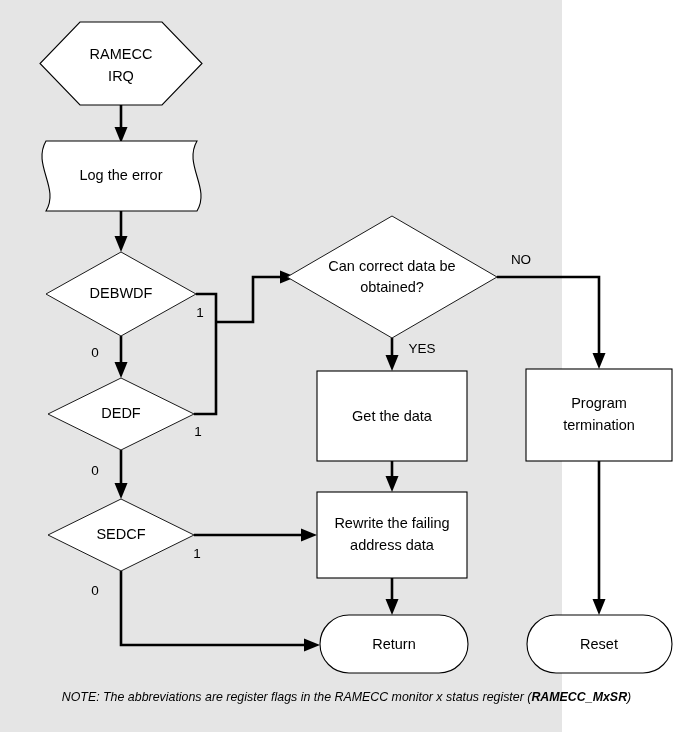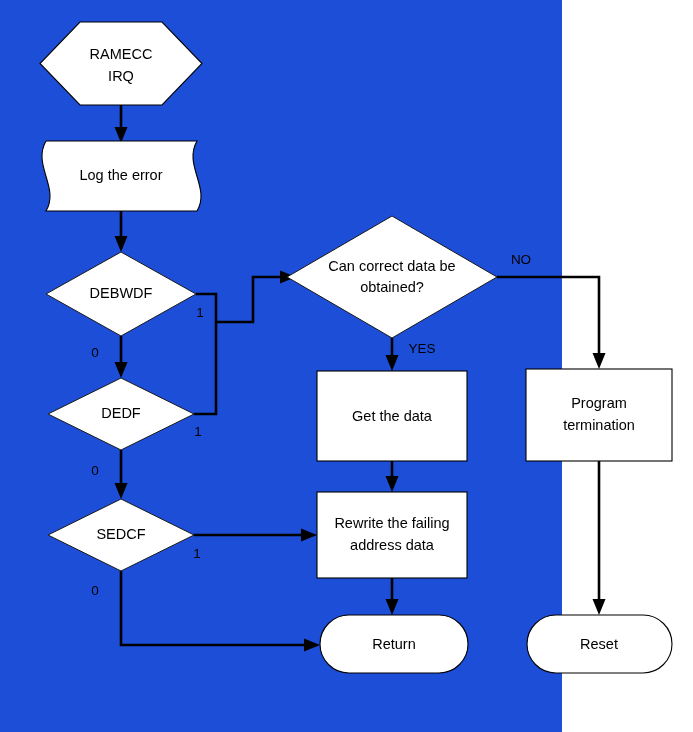--- a/index.html
+++ b/index.html
@@ -11,21 +11,21 @@
   body {
     width: 693px;
     height: 732px;
     font-family: "Liberation Sans", sans-serif;
     overflow: hidden;
   }
   #flowchart-root {
     position: relative;
     width: 562px;
     height: 732px;
-    background: #1d4ed8;
+    background: #e5e5e5;
   }
   svg#flow-svg {
     display: block;
     width: 693px;
     height: 732px;
   }
   .shape-outline {
     fill: #ffffff;
     stroke: #000000;
     stroke-width: 1.1;
@@ -215,14 +215,17 @@
     <text class="edge-label" x="197" y="554">1</text>
 
     <text class="edge-label" x="95" y="591">0</text>
 
     <text class="edge-label" x="521" y="260">NO</text>
 
     <text class="edge-label" x="422" y="349">YES</text>
 
   </svg>
 
+  <div class="note-text">
+    <span>NOTE: The abbreviations are register flags in the RAMECC monitor x status register (</span><span class="reg-name">RAMECC_MxSR</span><span>)</span>
+  </div>
 
 </div>
 
 </body></html>

